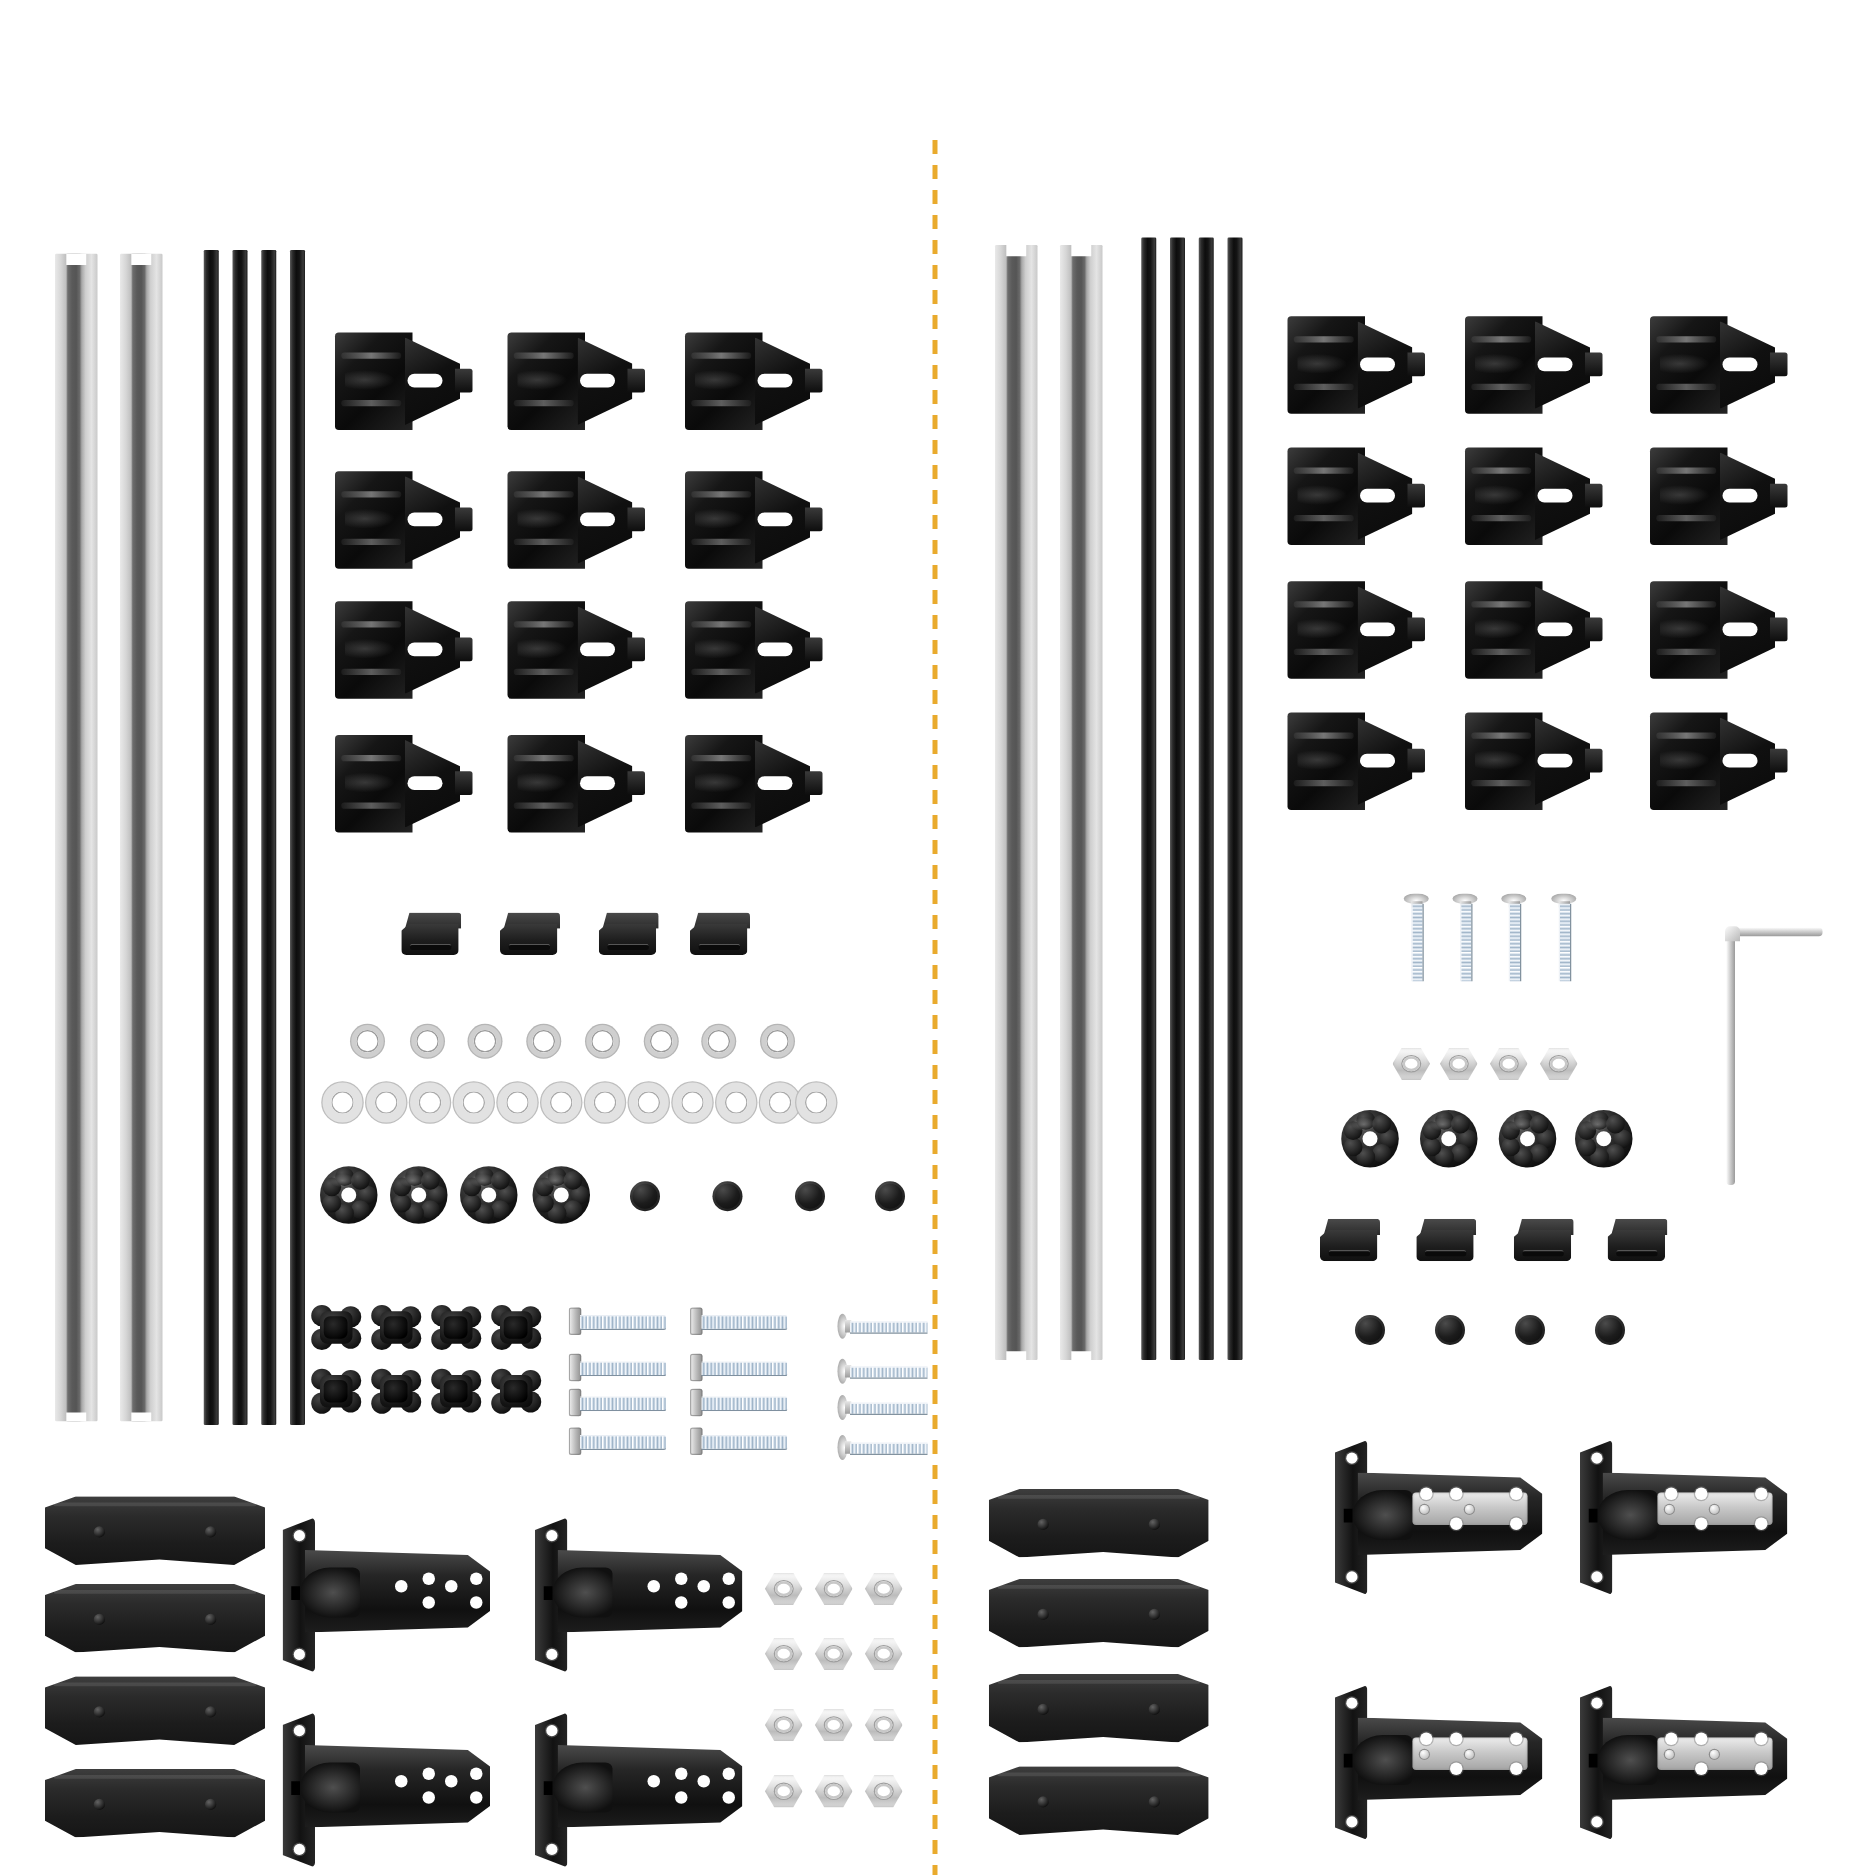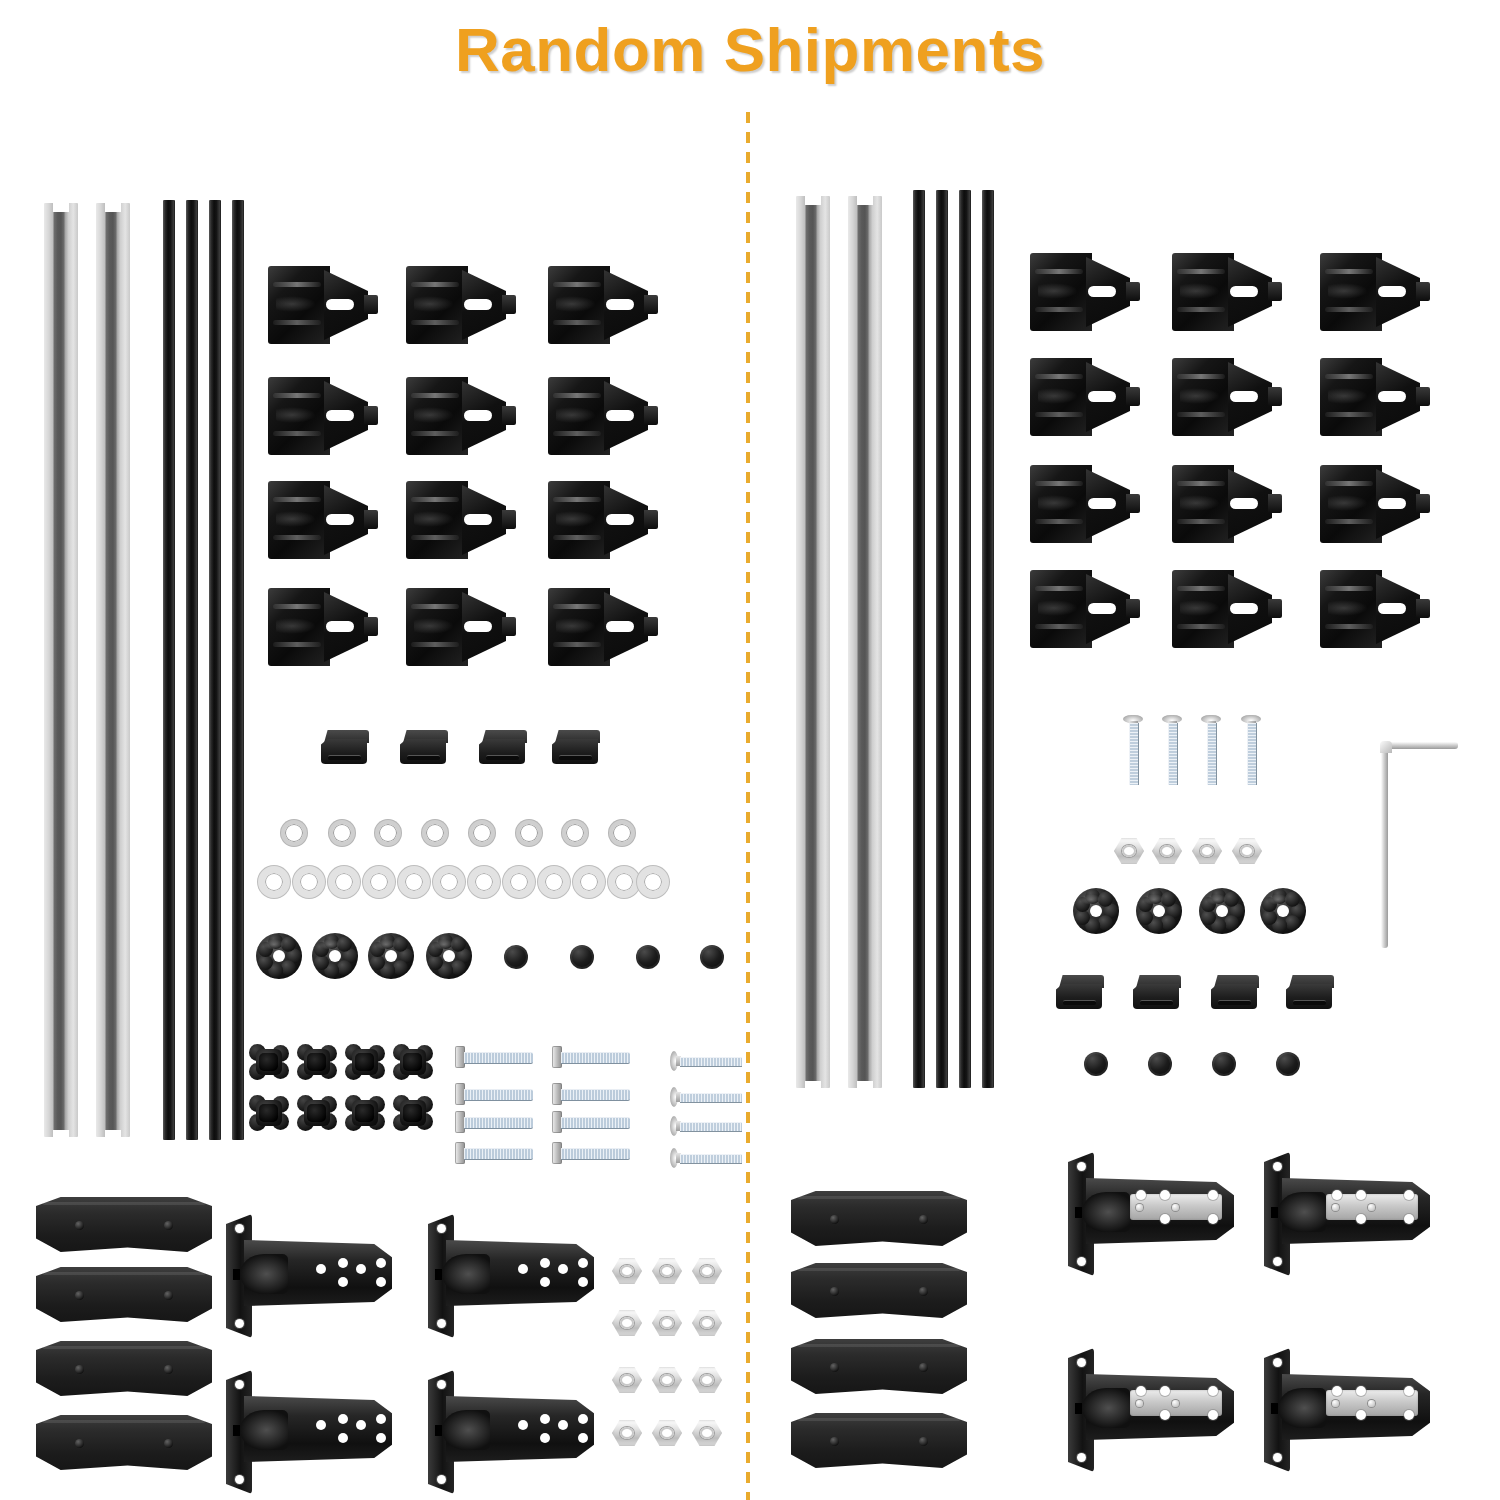--- a/index.html
+++ b/index.html
@@ -323,21 +323,20 @@
     position:absolute;left:10px;top:11px;width:12px;height:12px;
     background:linear-gradient(135deg,#fbfbfb,#b8b8b8);
     border-radius:4px 4px 0 0;
   }
 </style>
 </head>
 <body>
 
 <div id="stage">
 
-  <div class="title">Random Shipments</div>
 
   <div class="divider"></div>
 
   <div>
 
     <div class="part rail-silver" style="left:44px;top:203px;width:34px;height:934px;"></div>
     <div class="part rail-silver" style="left:96px;top:203px;width:34px;height:934px;"></div>
 
     <div class="part rod-black" style="left:163px;top:200px;width:12px;height:940px;"></div>
     <div class="part rod-black" style="left:186px;top:200px;width:12px;height:940px;"></div>

